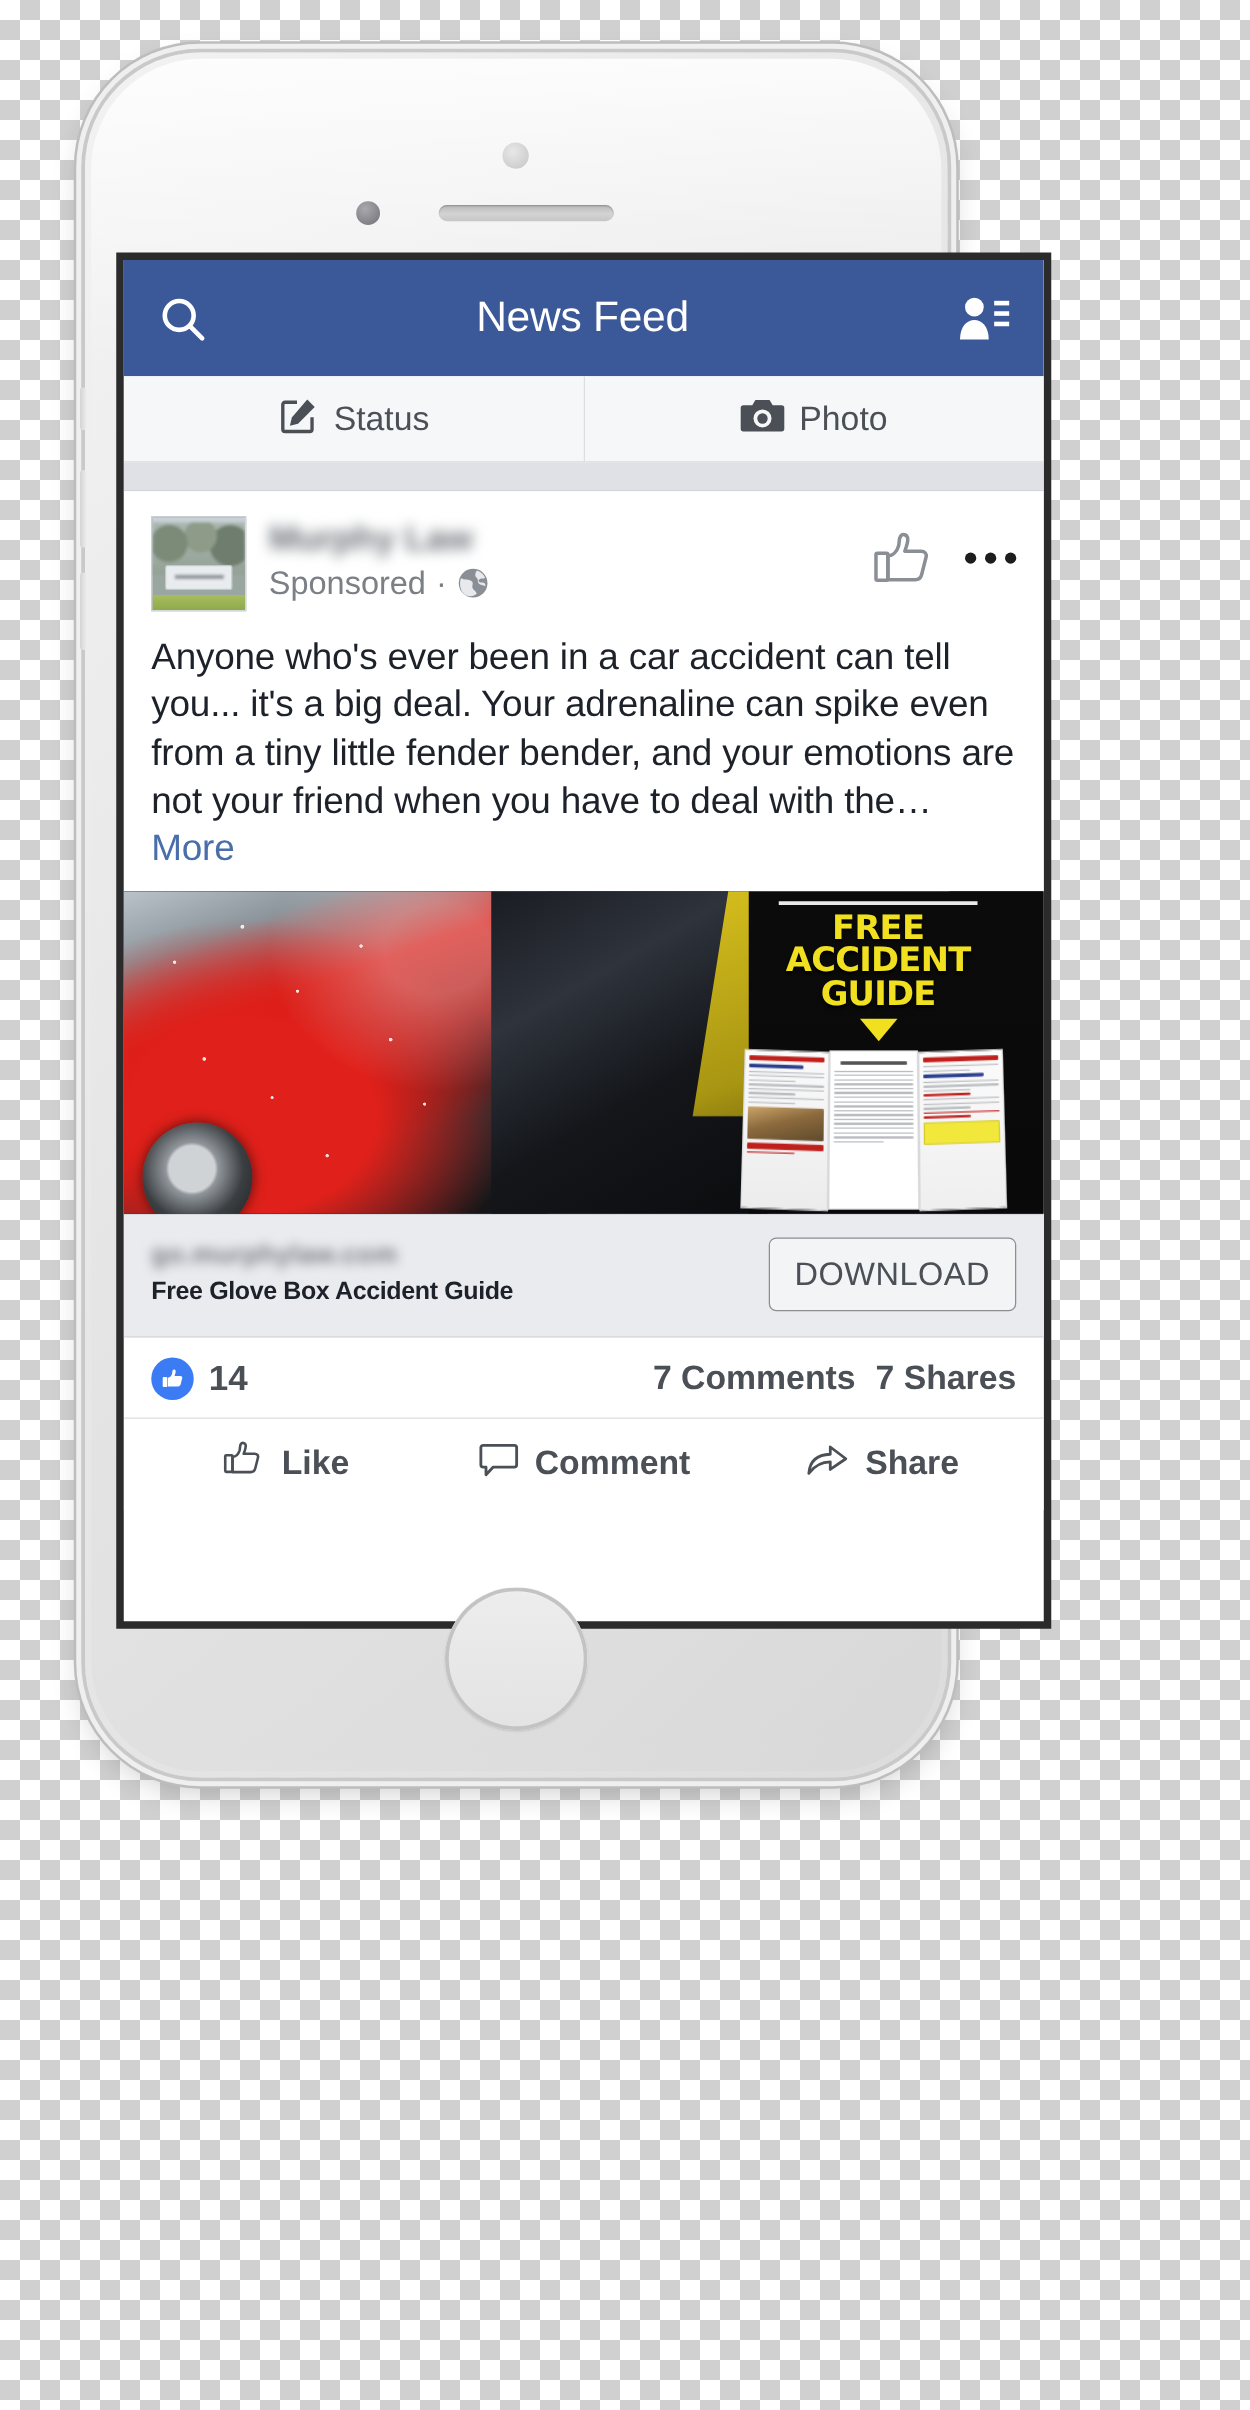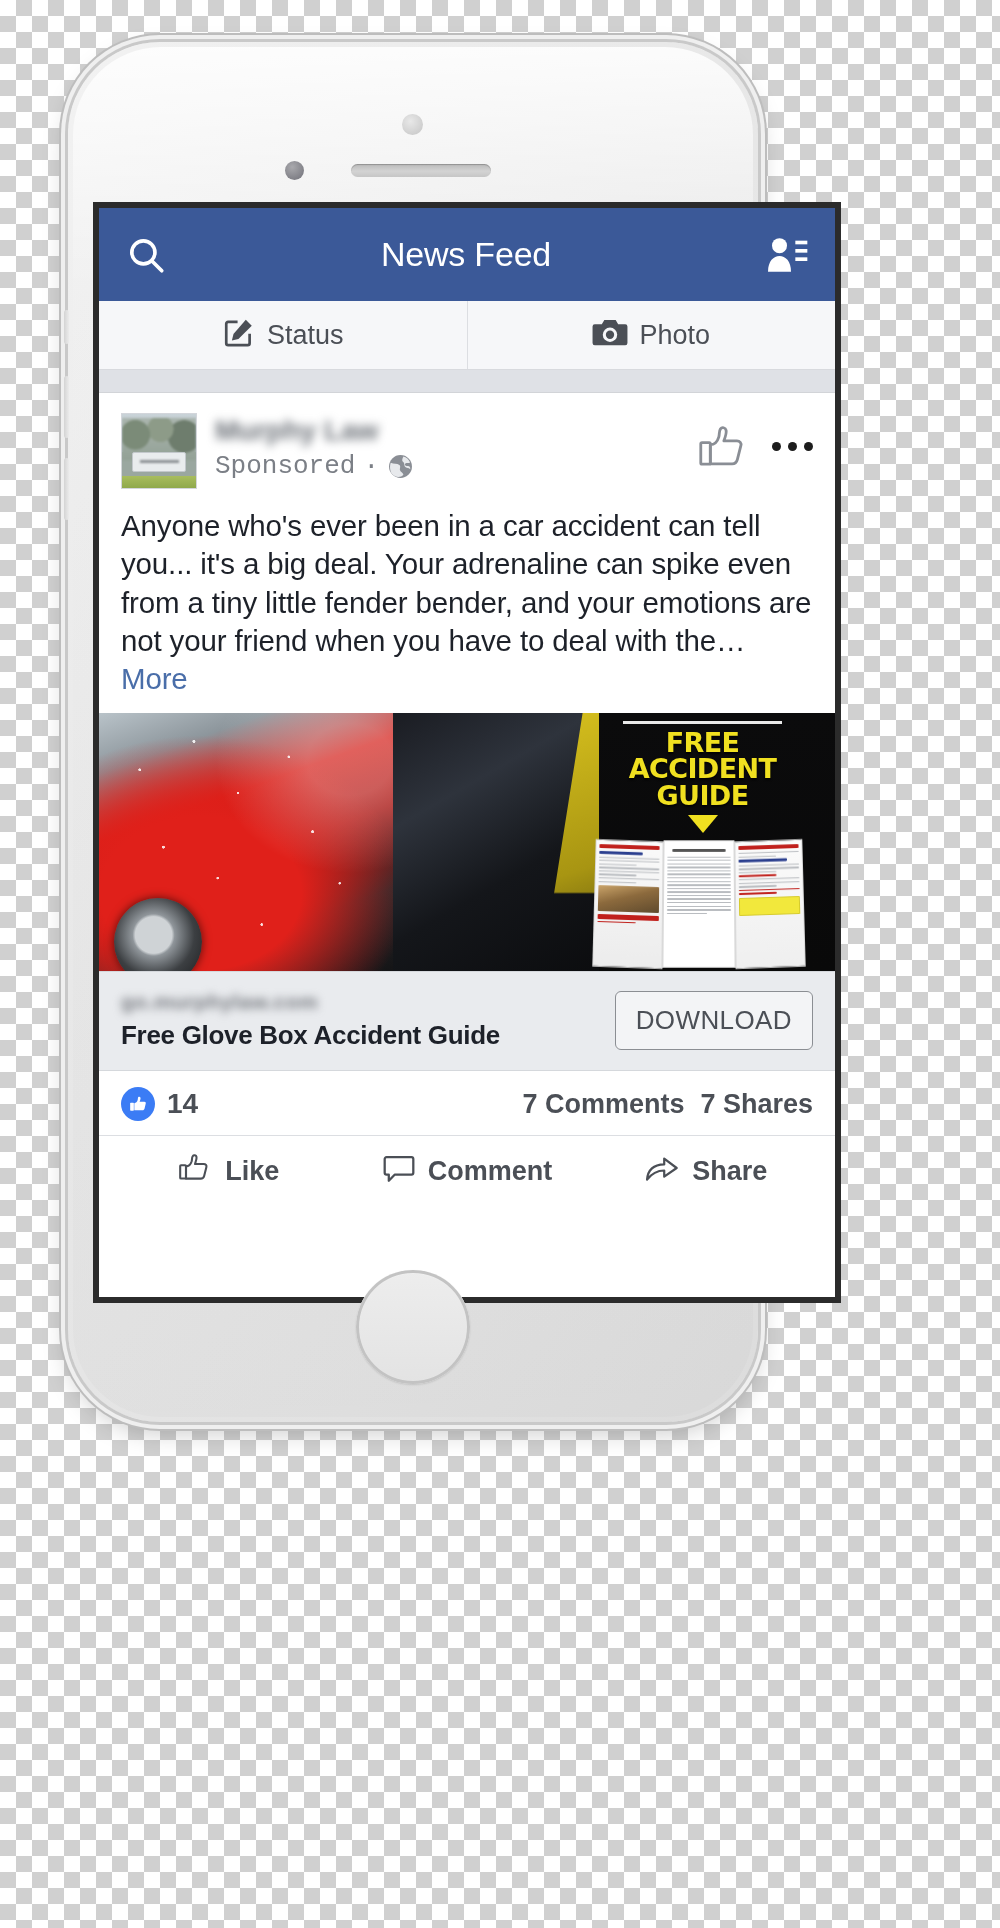--- a/index.html
+++ b/index.html
@@ -195,21 +195,20 @@
     user-select: none;
   }
   .post-sub {
     margin-top: 4px;
     font-size: 26px;
     color: #7b7f86;
     display: flex;
     align-items: center;
     gap: 8px;
     white-space: nowrap;
-    font-family: Liberation Mono, monospace;
   }
   .globe-ic { display: inline-flex; }
 
   .head-actions {
     display: flex;
     align-items: center;
     gap: 22px;
     padding-top: 8px;
   }
   .ellipsis { display: flex; gap: 7px; padding-bottom: 8px; }
@@ -342,21 +341,21 @@
     color: #76797f;
     text-transform: lowercase;
     filter: blur(4.2px);
     display: inline-block;
     font-weight: 600;
     letter-spacing: 0.4px;
     user-select: none;
   }
   .link-title {
     margin-top: 6px;
-    font-size: 26px;
+    font-size: 20px;
     font-weight: 700;
     color: #1d2129;
     line-height: 1.18;
     letter-spacing: -0.3px;
   }
   .cta-btn {
     flex: 0 0 auto;
     border: 1.6px solid #8b8e93;
     border-radius: 6px;
     background: #f3f4f6;

